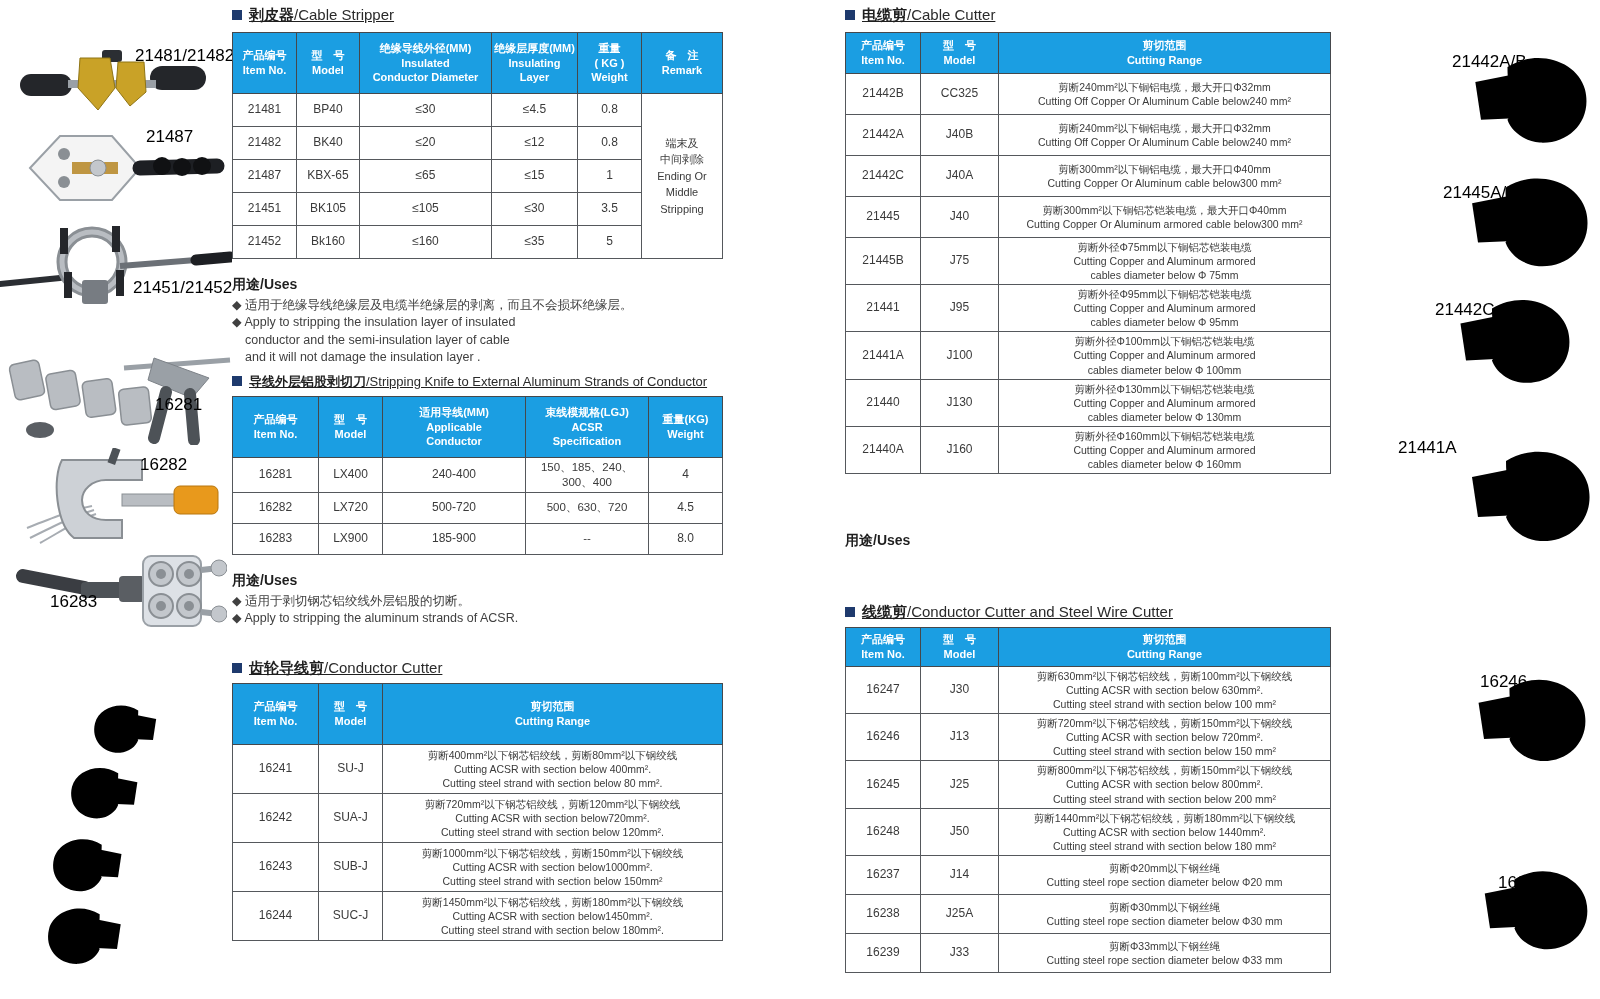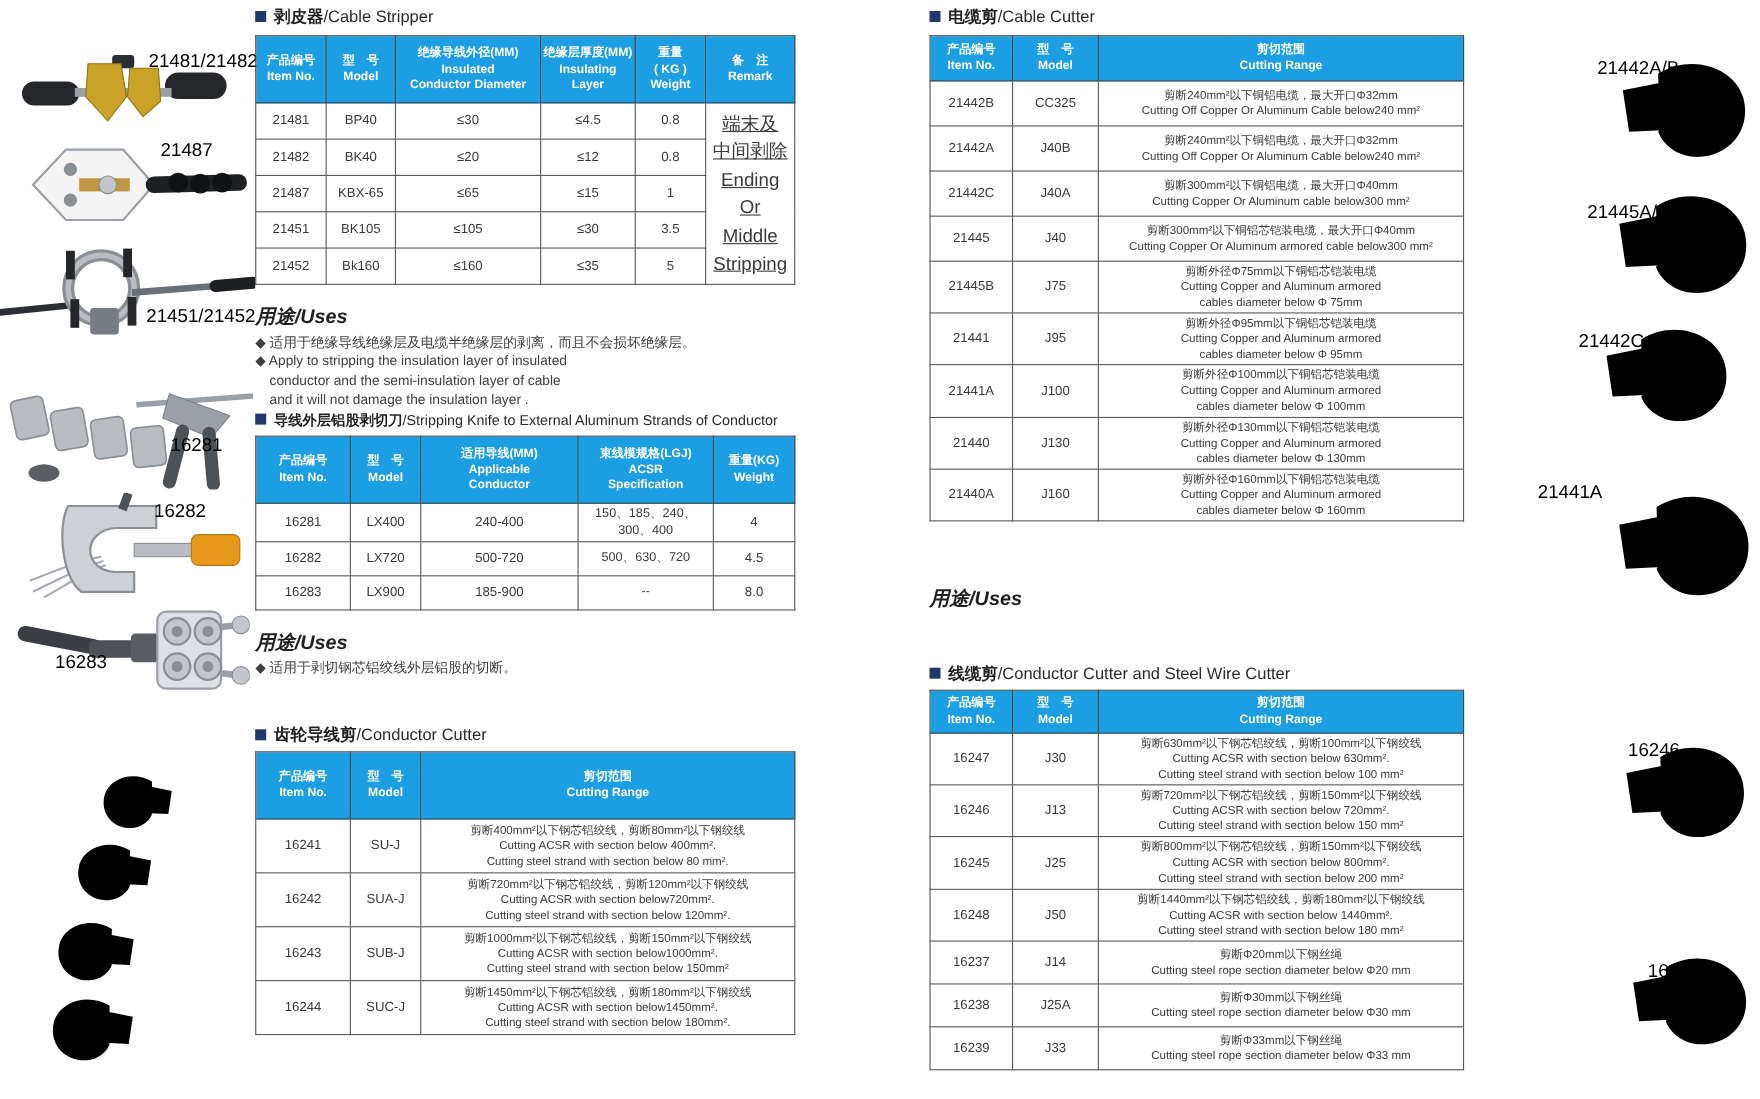--- a/index.html
+++ b/index.html
@@ -1,41 +1,41 @@
 <!DOCTYPE html>
 <html><head>
 <meta charset="utf-8">
 <style>
   html,body{margin:0;padding:0;background:#fff;}
   .page{position:relative;width:1600px;height:999px;background:#fff;overflow:hidden;
         font-family:"Liberation Sans","DejaVu Sans",sans-serif;color:#333;}
   
-  .sec-title{position:absolute;font-size:15px;color:#1f1f1f;white-space:nowrap;}
+  .sec-title{position:absolute;font-size:15px;color:#1f1f1f;white-space:nowrap;text-decoration:underline;}
   .sec-title .sq{display:inline-block;width:10px;height:10px;background:#1e3a6d;margin-right:7px;}
   .sec-title .t-zh{font-weight:bold;}
   .sec-title .t-en{font-weight:normal;color:#2a2a2a;}
   .small-title{font-size:13px;}
   
   .tblwrap{position:absolute;}
   table{border-collapse:collapse;table-layout:fixed;width:100%;}
   th{background:#1b9ee2;color:#fff;font-size:11px;font-weight:bold;white-space:pre-line;
      border:1px solid #45484c;padding:3px 2px;line-height:1.35;vertical-align:middle;text-align:center;}
   td{border:1px solid #55585c;font-size:12px;color:#3a3a3a;text-align:center;white-space:pre-line;
      padding:2px 3px;line-height:1.3;vertical-align:middle;}
   td.range{font-size:10.5px;line-height:1.34;}
   td.acsr{font-size:11.5px;}
-  td.remark{font-size:17px;line-height:1.5;text-decoration:underline;}
+  td.remark{font-size:11px;line-height:1.5;}
   .tb1 th{height:54px}.tb1 td{height:28px}
   .tb2 th{height:54px}.tb2 td{height:26px}
   .tb3 th{height:54px}.tb3 td{height:44px}
   .tb4 th{height:34px}.tb4 td{height:36px}
   .tb5 th{height:32px}.tb5 td{height:34px}
   
   .uses{position:absolute;}
-  .uses-title{font-weight:bold;font-size:18px;color:#1f1f1f;margin-bottom:3px;font-style:italic;}
+  .uses-title{font-weight:bold;font-size:14px;color:#1f1f1f;margin-bottom:3px;}
   .bullet{font-size:12.5px;color:#404040;line-height:1.38;white-space:pre-line;
           padding-left:13px;text-indent:-13px;}
   
   .tool{position:absolute;}
   .img-label{position:absolute;font-size:17px;color:#000000;white-space:nowrap;}
   .cutter{--rod:#b9bdc2;--grip:#1d1f23;--head:#2e3237;--plate:#d4d8dd;--pin:#8a8f94;}
   .c-red{--rod:#c8321e;--grip:#b52c19;--head:#2e3237;--plate:#3f444a;--pin:#777;}
   .c-blue{--rod:#c3c7cc;--grip:#383d63;--head:#7a2430;--plate:#eceff2;}
   .c-gray{--rod:#74797f;--grip:#4a4f54;--head:#54595e;--plate:#9aa0a6;--pin:#5c6065;}
   .c-brown{--rod:#c3c7cc;--grip:#202226;--head:#9c552e;--plate:#e3e6ea;}
@@ -303,20 +303,21 @@
             <td class="acsr">--</td>
             <td>8.0</td>
           </tr>
         </tbody>
       </table>
     </div>
   <div class="uses" style="left:232px;top:572px;width:490px">
     <div class="uses-title">用途/Uses</div>
     <div>
         <div class="bullet">◆ 适用于剥切钢芯铝绞线外层铝股的切断。</div>
+        <div class="bullet">◆ Apply to stripping the aluminum strands of ACSR.</div>
       </div>
   </div>
 
   <div class="sec-title" style="left:232px;top:659px">
     <span class="sq"></span><span class="t-zh">齿轮导线剪</span><span class="t-en">/Conductor Cutter</span>
   </div>
   <div class="tblwrap tb3" style="left:232px;top:683px;width:490px">
       <table>
         <colgroup>
           <col style="width: 86px;">

